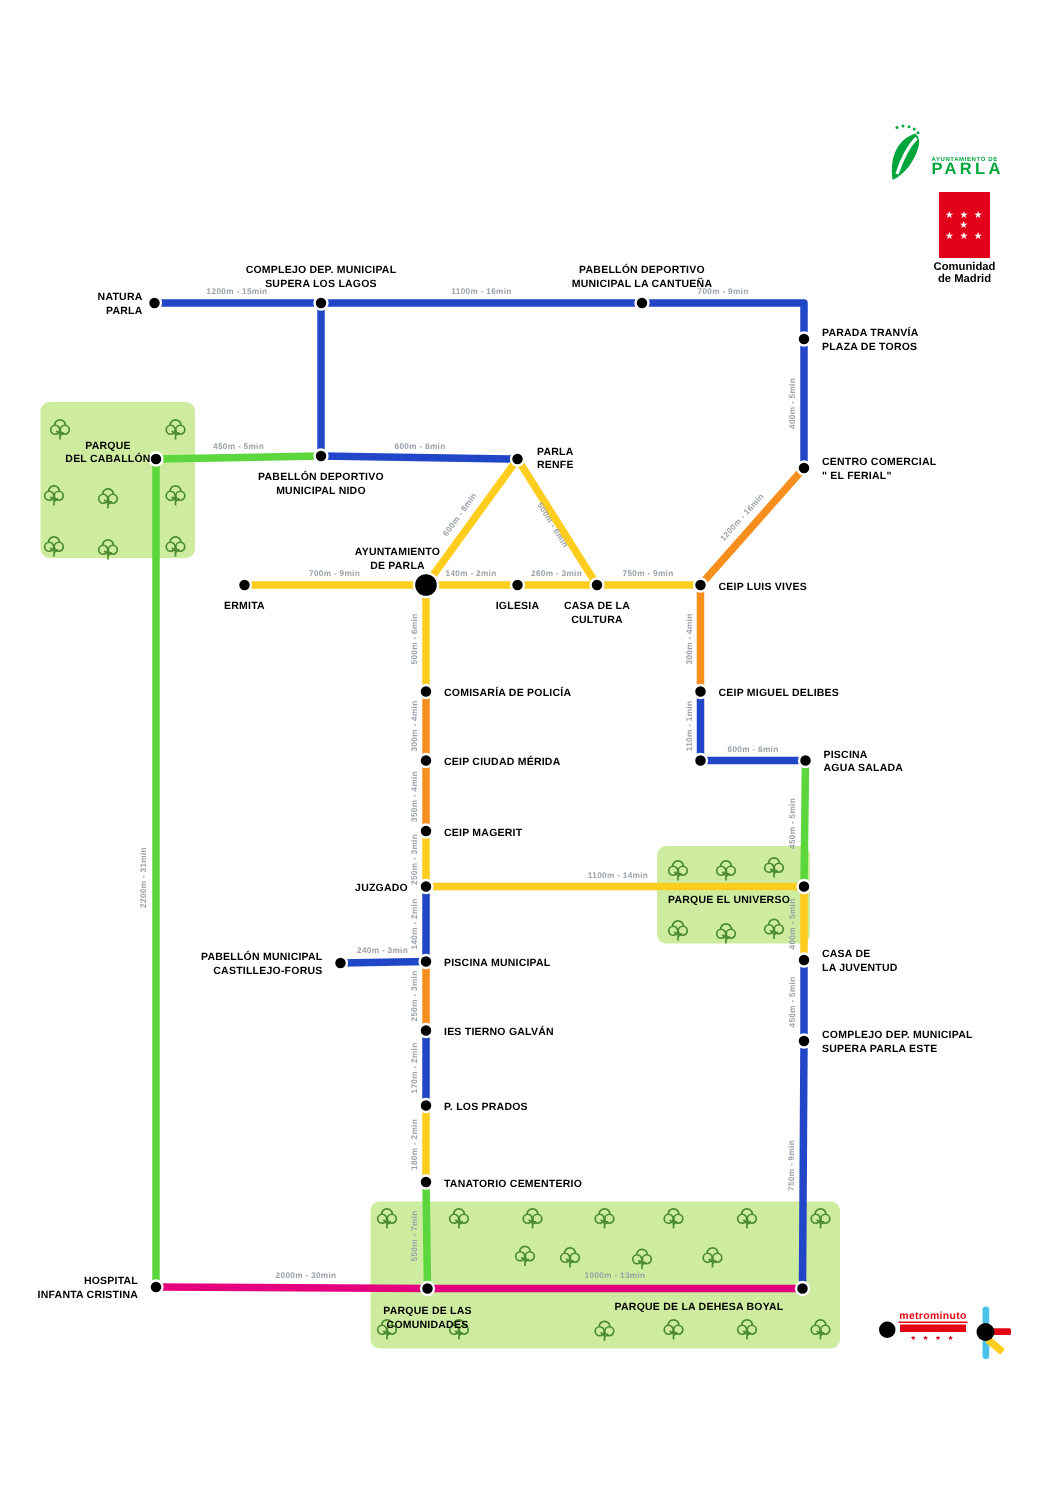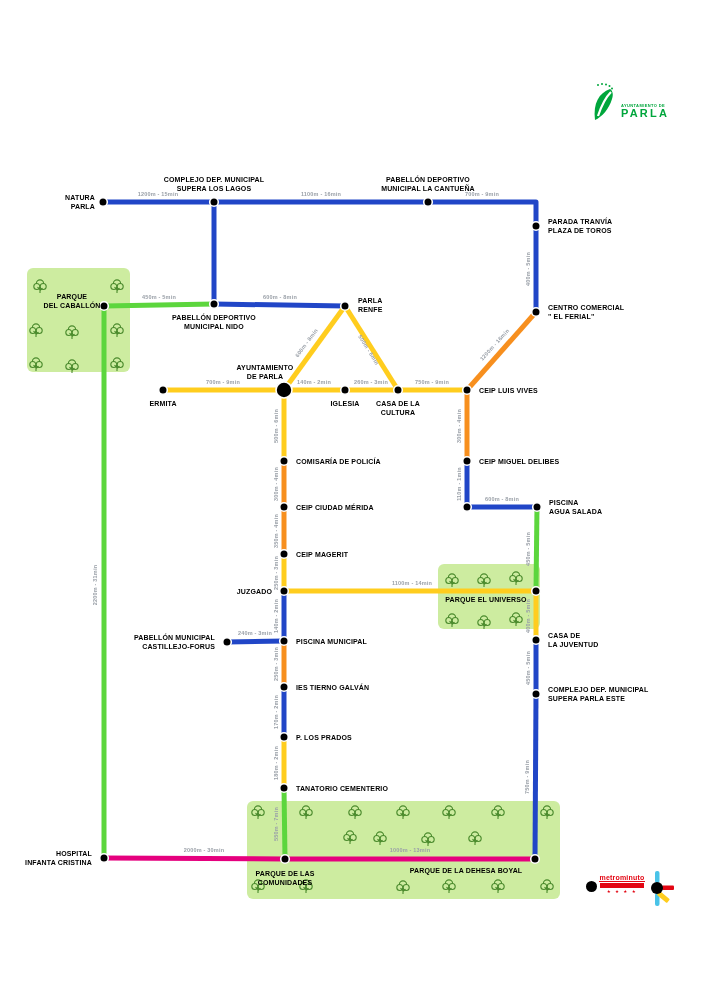--- a/index.html
+++ b/index.html
@@ -219,20 +219,30 @@
       </g>
       <path d="M8,34 C11,25 15,16 21,10" stroke="#ffffff" stroke-width="2.2" fill="none"></path>
     </svg>
     <div class="parla-text">
       <div class="parla-l1">AYUNTAMIENTO DE</div>
       <div class="parla-l2">PARLA</div>
     </div>
   </div>
 
   
+  <div class="logo-madrid">
+    <div class="madrid-flag">
+      <div class="madrid-stars">★ ★ ★ ★</div>
+      <div class="madrid-stars">★ ★ ★</div>
+    </div>
+    <div class="madrid-text">
+      <div>Comunidad</div>
+      <div>de Madrid</div>
+    </div>
+  </div>
 
   
   <div class="logo-mm">
     <span class="mm-dot"></span>
     <div class="mm-center">
       <div class="mm-name">metrominuto</div>
       <div class="mm-bar"></div>
       <div class="mm-stars">★ ★ ★ ★</div>
     </div>
     <svg width="30" height="44" style="position:absolute;left:58px;top:0;">

